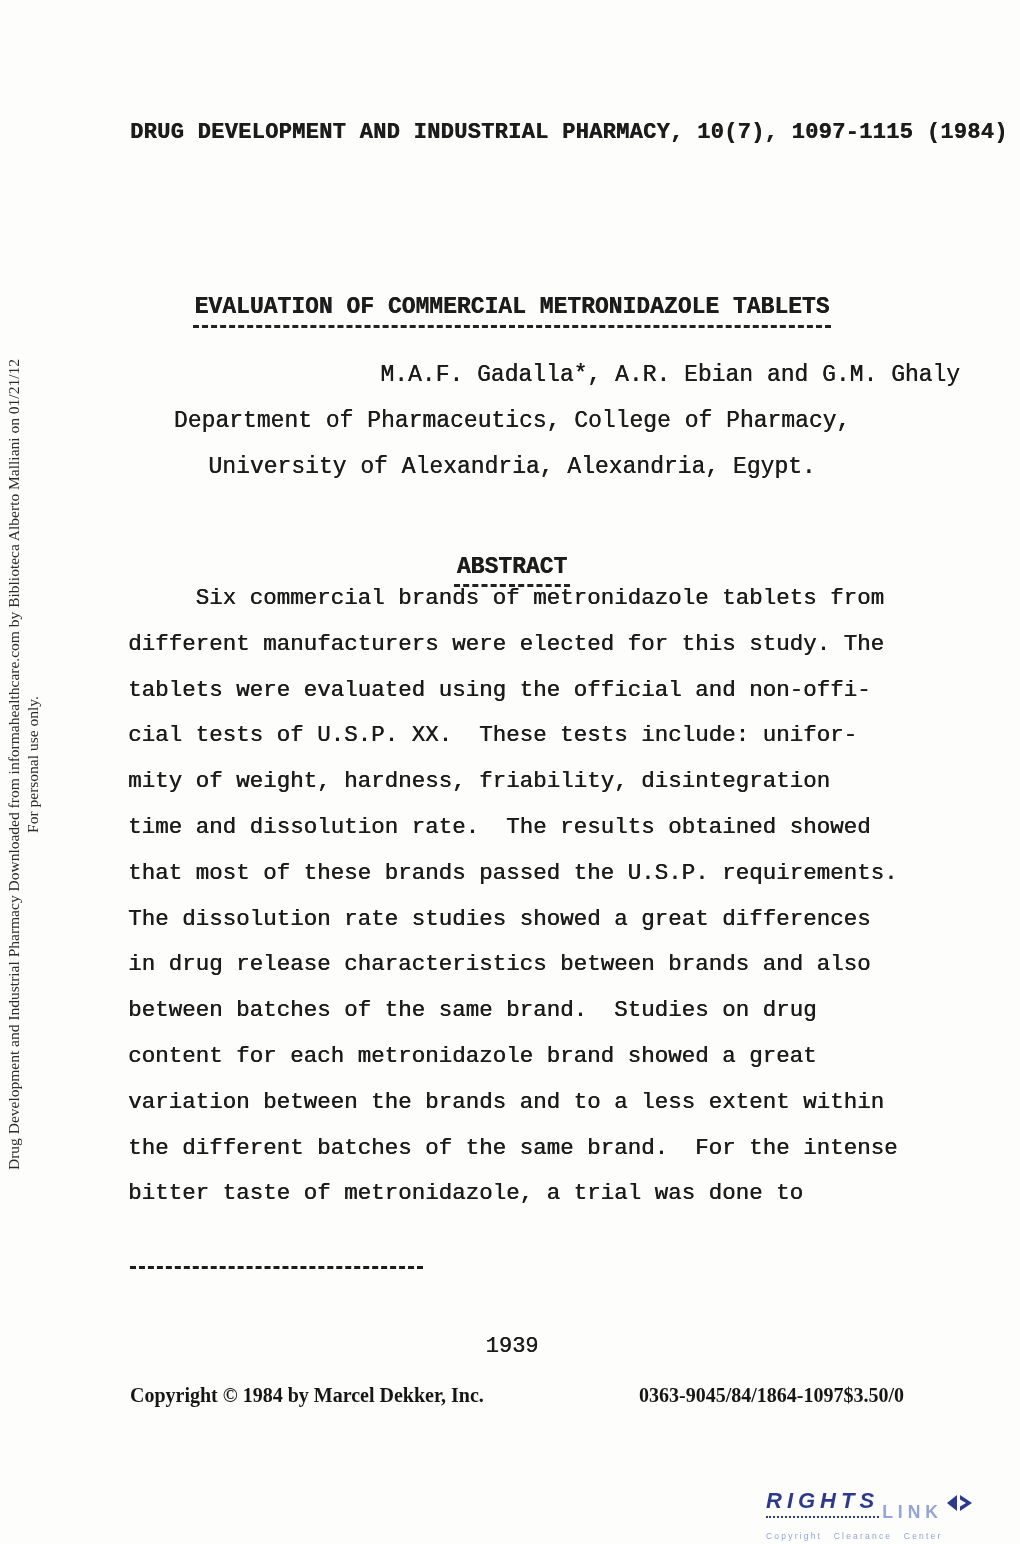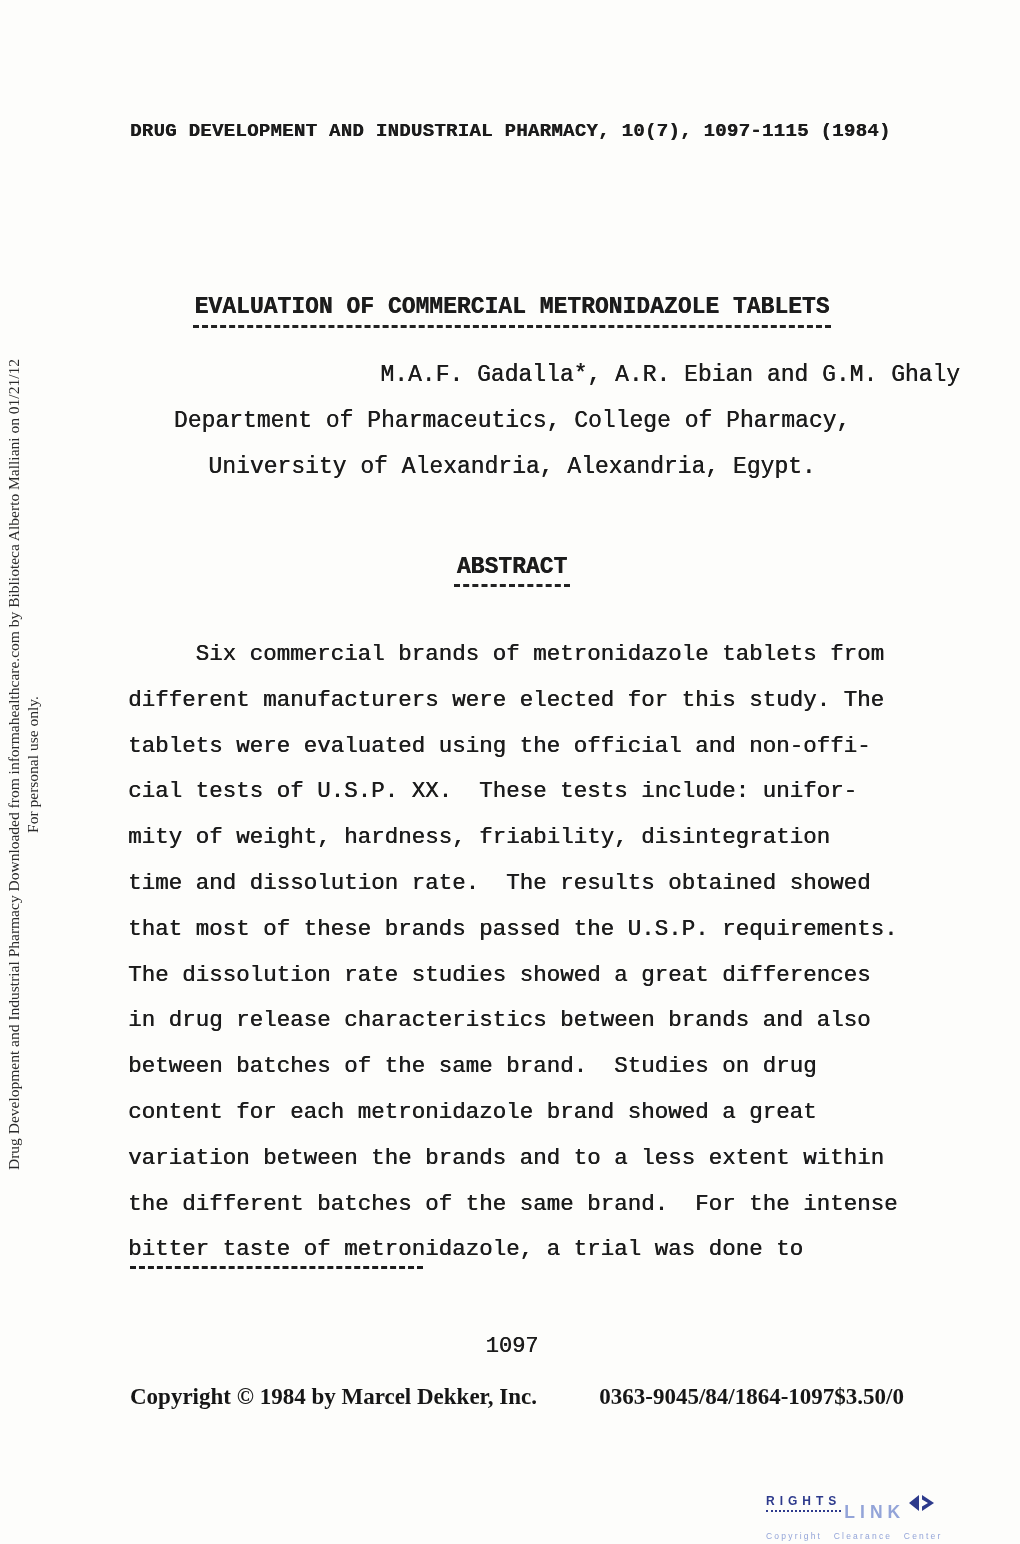--- a/index.html
+++ b/index.html
@@ -14,21 +14,21 @@
   }
   .tw { 
     font-family: "Liberation Mono", "DejaVu Sans Mono", monospace;
     color: #1c1c1c;
     text-shadow: 0.4px 0 0 currentColor;
     white-space: pre;
   }
   .journal-header {
     position: absolute;
     left: 130px; top: 120px;
-    font-size: 19px;
+    font-size: 22px;
     font-weight: 700;
     letter-spacing: 0.3px;
   }
   .center-band {
     position: absolute;
     left: 64px;
     width: 896px;
     text-align: center;
   }
   .title-band { top: 294px; }
@@ -45,21 +45,21 @@
   .abstract-head-band { top: 554px; }
   .abstract-heading {
     display: inline-block;
     font-size: 23px;
     font-weight: 700;
     padding: 0 3px 4px 3px;
     border-bottom: 3px dashed #222;
   }
   .abstract-body {
     position: absolute;
-    left: 128px; top: 632px;
+    left: 128px; top: 576px;
     width: 800px;
     font-size: 22.5px;
     line-height: 45.8px;
   }
   .footnote-divider {
     position: absolute;
     left: 130px; top: 1266px;
     width: 293px;
     border-top: 3px dashed #1c1c1c;
   }
@@ -70,21 +70,21 @@
   }
   .page-number-band { top: 1334px; font-size: 22px; }
   .copyright-row {
     position: absolute;
     left: 130px; top: 1384px;
     width: 774px;
     display: flex;
     justify-content: space-between;
     font-family: "Liberation Serif", "DejaVu Serif", serif;
     font-weight: 700;
-    font-size: 23px;
+    font-size: 20px;
     color: #161616;
   }
   .sidebar-watermark {
     position: absolute;
     left: 4px; top: 1262px;
     width: 995px;
     transform: rotate(-90deg);
     transform-origin: 0 0;
     text-align: center;
     font-family: "Liberation Serif", "DejaVu Serif", serif;
@@ -96,24 +96,25 @@
     position: absolute;
     left: 766px; top: 1482px;
     width: 248px;
     font-family: "Liberation Sans", sans-serif;
     cursor: pointer;
   }
   .rl-row { display: flex; align-items: center; }
   .rl-rights {
     color: var(--rl-navy, #2d3a8c);
     font-weight: 700;
-    font-size: 12px;
+    font-size: 22px;
     letter-spacing: 5px;
     border-bottom: 2.5px dotted var(--rl-navy, #2d3a8c);
     padding-bottom: 2px;
+    font-style: italic;
   }
   .rl-link {
     color: var(--rl-blue, #93a4d8);
     font-weight: 700;
     font-size: 17.5px;
     letter-spacing: 5px;
     margin-left: 3px;
     margin-top: 20px;
   }
   .rl-arrow { margin-left: 2px; display: inline-flex; }
@@ -145,21 +146,21 @@
 
   <div class="center-band abstract-head-band">
     <span class="abstract-heading tw">ABSTRACT</span>
   </div>
 
   <div class="abstract-body tw"><div>     Six commercial brands of metronidazole tablets from</div><div>different manufacturers were elected for this study. The</div><div>tablets were evaluated using the official and non-offi-</div><div>cial tests of U.S.P. XX.  These tests include: unifor-</div><div>mity of weight, hardness, friability, disintegration</div><div>time and dissolution rate.  The results obtained showed</div><div>that most of these brands passed the U.S.P. requirements.</div><div>The dissolution rate studies showed a great differences</div><div>in drug release characteristics between brands and also</div><div>between batches of the same brand.  Studies on drug</div><div>content for each metronidazole brand showed a great</div><div>variation between the brands and to a less extent within</div><div>the different batches of the same brand.  For the intense</div><div>bitter taste of metronidazole, a trial was done to</div><div>&nbsp;</div></div>
 
   <div class="footnote-divider"></div>
 
 
-  <div class="center-band page-number-band tw">1097</div>
+  <div class="center-band page-number-band tw">1939</div>
 
   <div class="copyright-row">
     <span>Copyright © 1984 by Marcel Dekker, Inc.</span>
     <span>0363-9045/84/1864-1097$3.50/0</span>
   </div>
 
   <div class="sidebar-watermark">
     <div>Drug Development and Industrial Pharmacy Downloaded from informahealthcare.com by Biblioteca Alberto Malliani on 01/21/12</div>
     <div>For personal use only.</div>
   </div>

